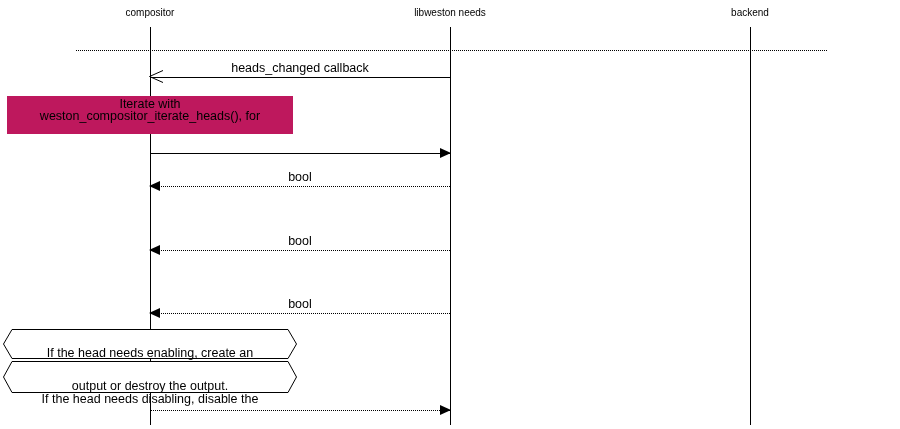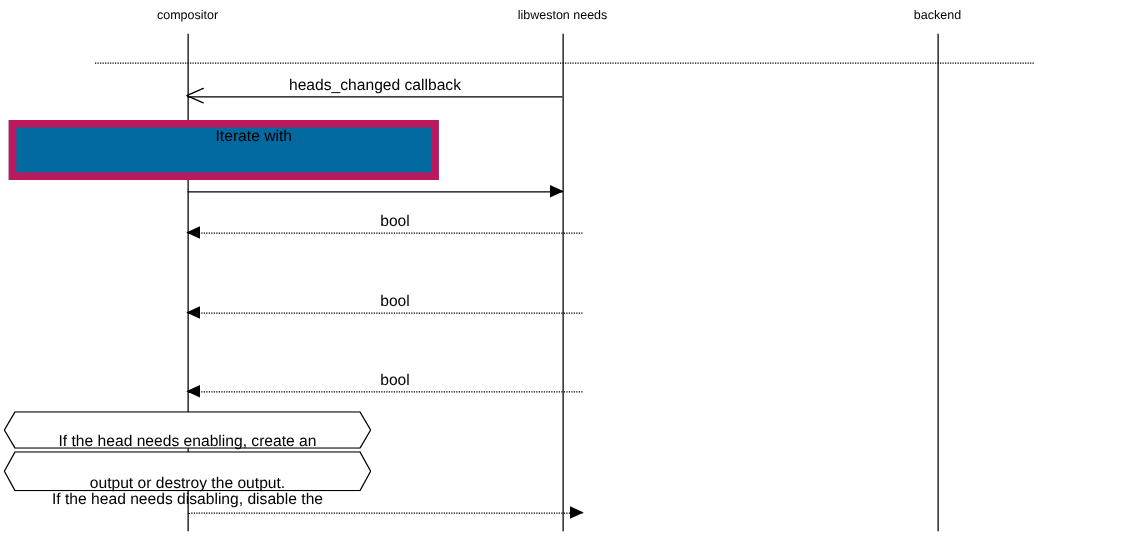--- a/index.html
+++ b/index.html
@@ -22,37 +22,37 @@
   }
   .divider-label{
     position:absolute;left:430px;top:44px;transform:translateX(-50%);
     background:#fff;padding:0 1px;white-space:nowrap;z-index:2;
   }
   .msg{
     position:absolute;left:150px;width:300px;height:17px;
     border-bottom:1px solid #000;
     display:flex;align-items:center;justify-content:center;z-index:1;
   }
-  .msg.dotted{border-bottom-style:dotted;padding-left:16px;}
+  .msg.dotted{border-bottom-style:dotted;}
   .msg-label{white-space:nowrap;padding-bottom:1px;}
   .arrow-right{
     position:absolute;right:-1px;bottom:-5px;width:0;height:0;
     border-top:5px solid transparent;border-bottom:5px solid transparent;
     border-left:11px solid #000;
   }
   .arrow-left{
     position:absolute;left:-1px;bottom:-5px;width:0;height:0;
     border-top:5px solid transparent;border-bottom:5px solid transparent;
     border-right:11px solid #000;
   }
   .arrow-open-left{position:absolute;left:-1px;bottom:-6px;}
   .note-box{
     position:absolute;left:7px;top:96px;width:284px;height:35px;
-    background:#0369a1;border:6px solid #be185d;text-align:center;
-    line-height:12px;padding-top:1px;z-index:3;padding-left:48px;
+    background:#be185d;border:1px solid #be185d;text-align:center;
+    line-height:12px;padding-top:1px;z-index:3;
   }
   .hexnote{position:absolute;left:3px;width:294px;z-index:3;}
   .hexnote svg{position:absolute;left:0;top:0;}
   .hexnote .hex-text{
     position:absolute;left:0;top:0;width:100%;height:100%;
     display:flex;flex-direction:column;align-items:center;justify-content:center;
     text-align:center;line-height:13px;margin-top:16px;
   }
   .hex1{top:329px;height:30px;}
   .hex2{top:361px;height:32px;}
@@ -100,20 +100,21 @@
     <span class="arrow-left"></span>
   </div>
 
   <div class="msg dotted" style="top:393px">
     <span class="msg-label"></span>
     <span class="arrow-right"></span>
   </div>
 
   <div class="note-box">
     <div>Iterate with</div>
+    <div>weston_compositor_iterate_heads(), for</div>
   </div>
 
   <div class="hexnote hex1">
     <svg width="294" height="30" viewBox="0 0 294 30">
       <polygon points="9,0.5 285,0.5 293.5,15 285,29.5 9,29.5 0.5,15" fill="#ffffff" stroke="#000000" stroke-width="1"></polygon>
     </svg>
     <div class="hex-text">
       <div>If the head needs enabling, create an</div>
       <div>output.</div>
     </div>

